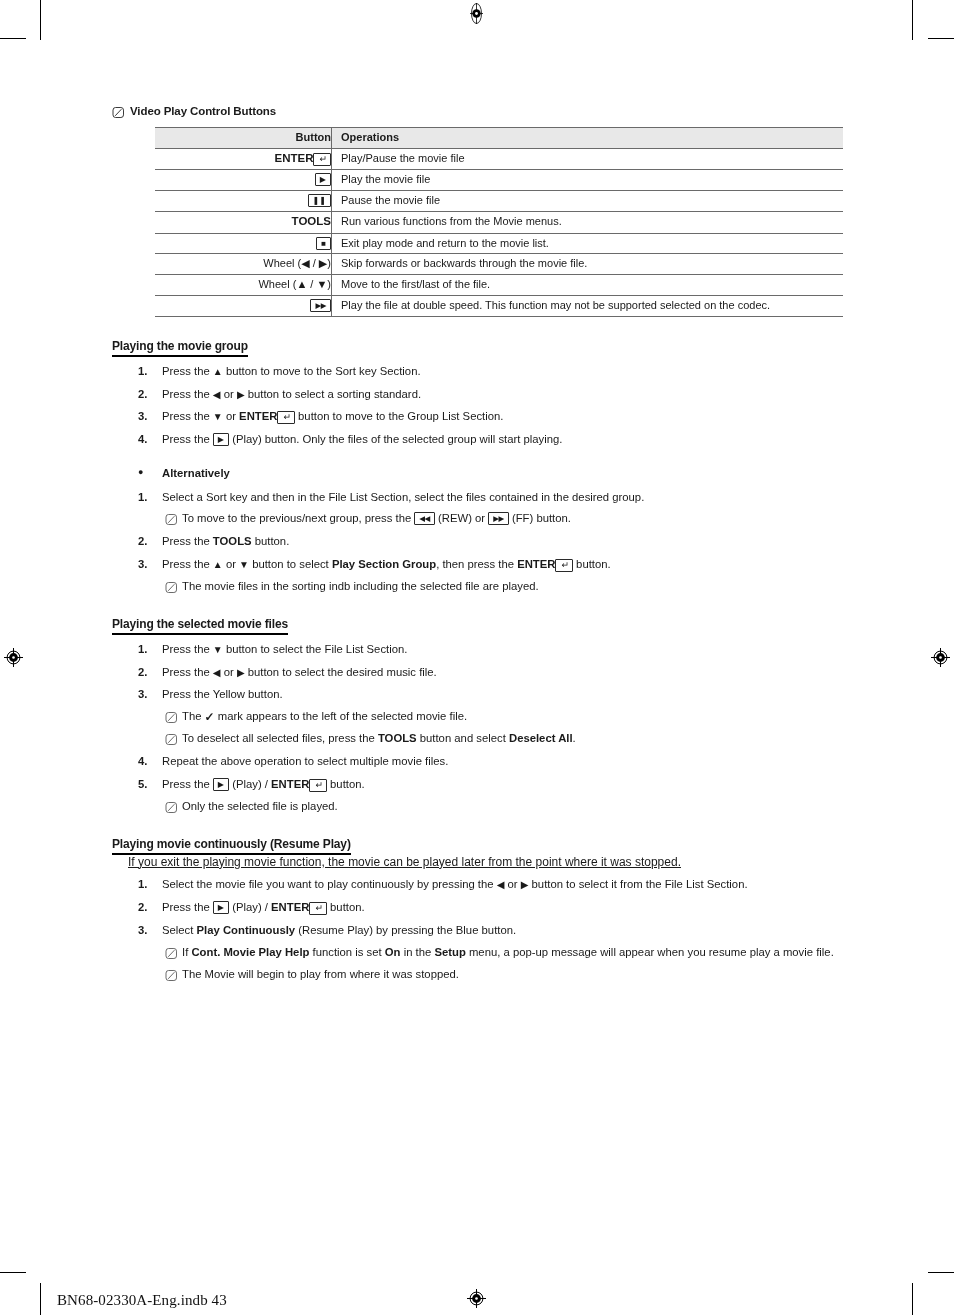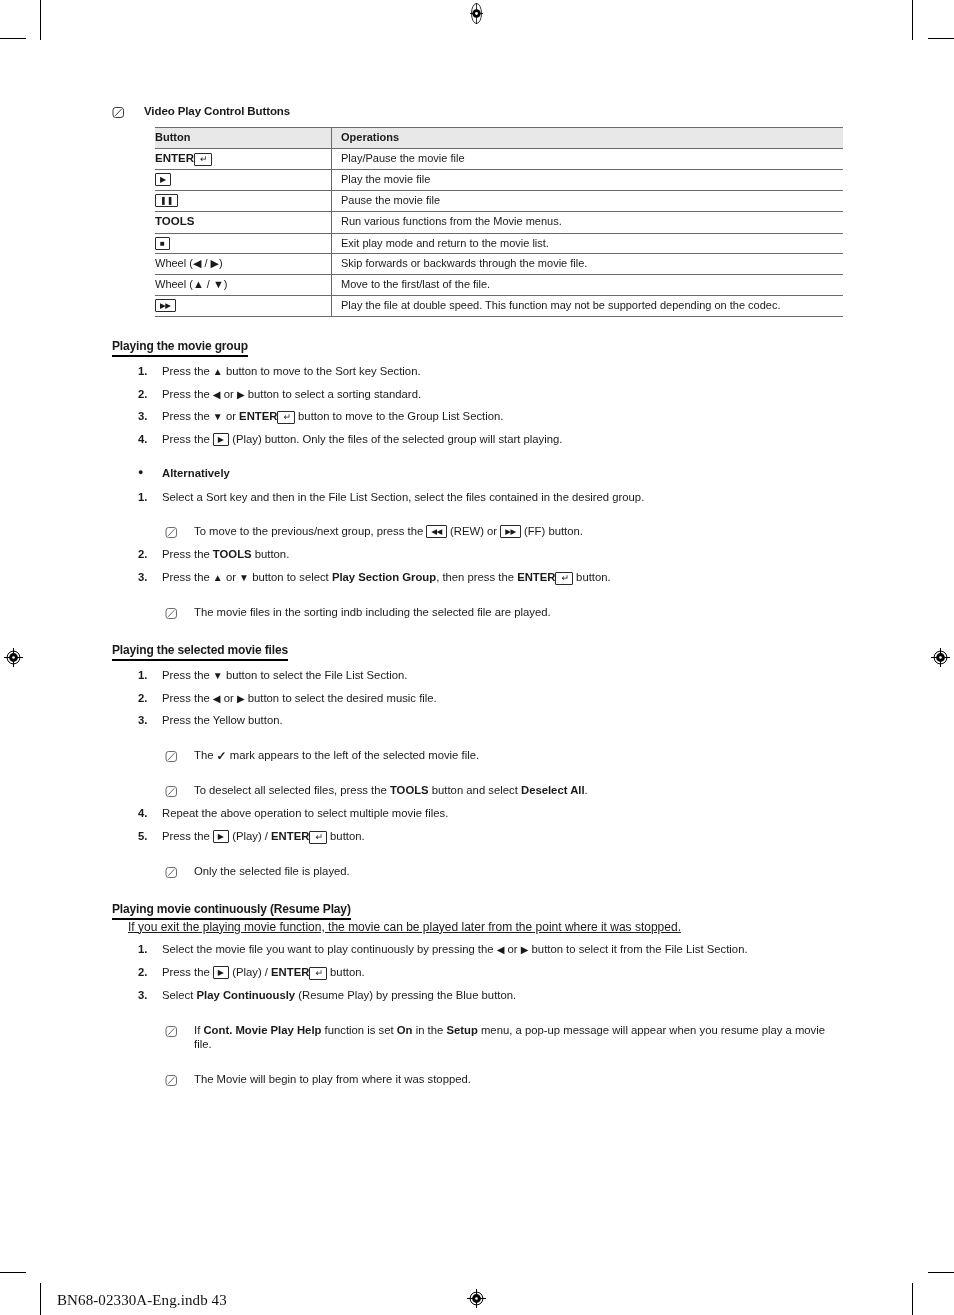--- a/index.html
+++ b/index.html
@@ -53,21 +53,21 @@
     position: absolute;
     left: 112px;
     top: 104px;
     width: 730px;
   }
 
   
   .note-row {
     display: flex;
     align-items: flex-start;
-    gap: 19px;
+    gap: 5px;
     text-align: right;
   }
   .memo-icon {
     flex: 0 0 auto;
     width: 13px;
     height: 13px;
     margin-top: 2px;
     position: relative;
   }
   .memo-icon svg { display: block; }
@@ -94,21 +94,21 @@
     padding: 2px 0 3px 0;
     line-height: 1.35;
   }
   table.ctrl-table thead th {
     background: #e8e8e8;
     font-weight: bold;
     font-size: 11px;
   }
   table.ctrl-table .col-btn {
     width: 176px;
-    text-align: left;
+    text-align: right;
     border-right: 1px solid #6a6a6a;
   }
   table.ctrl-table .col-ops {
     text-align: left;
     padding-left: 9px;
   }
   table.ctrl-table thead .col-ops { padding-left: 9px; }
   .btn-label { font-weight: bold; font-size: 11.5px; }
   .btn-plain { font-size: 11px; }
 
@@ -171,22 +171,22 @@
   li.step > .marker.bullet {
     font-size: 9px;
     top: 1px;
   }
   li.step.bold-text > .step-text { font-weight: bold; }
 
   
   .subnote {
     display: flex;
     align-items: flex-start;
-    gap: 16px;
-    margin-top: 20px;
+    gap: 4px;
+    margin-top: 7px;
     font-size: 11.3px;
     line-height: 1.3;
     padding-left: 3px;
   }
   .subnote .memo-icon { margin-top: 2px; }
   .subnote .subnote-text { flex: 1; }
 
   .intro-para {
     font-size: 12px;
     line-height: 1.3;
@@ -362,21 +362,21 @@
           <td class="col-ops">Skip forwards or backwards through the movie file.</td>
         </tr>
         <tr>
           <td class="col-btn btn-plain">Wheel (▲ / ▼)</td>
           <td class="col-ops">Move to the first/last of the file.</td>
         </tr>
         <tr>
           <td class="col-btn">
             <span class="keybox small">▶▶</span>
           </td>
-          <td class="col-ops">Play the file at double speed. This function may not be supported depending on the codec.</td>
+          <td class="col-ops">Play the file at double speed. This function may not be supported selected on the codec.</td>
         </tr>
       </tbody>
     </table>
 
     <div class="section-wrap first">
       <h2 class="section">Playing the movie group</h2>
 
       <ol class="steps">
         <li class="step">
           <span class="marker">1.</span>

